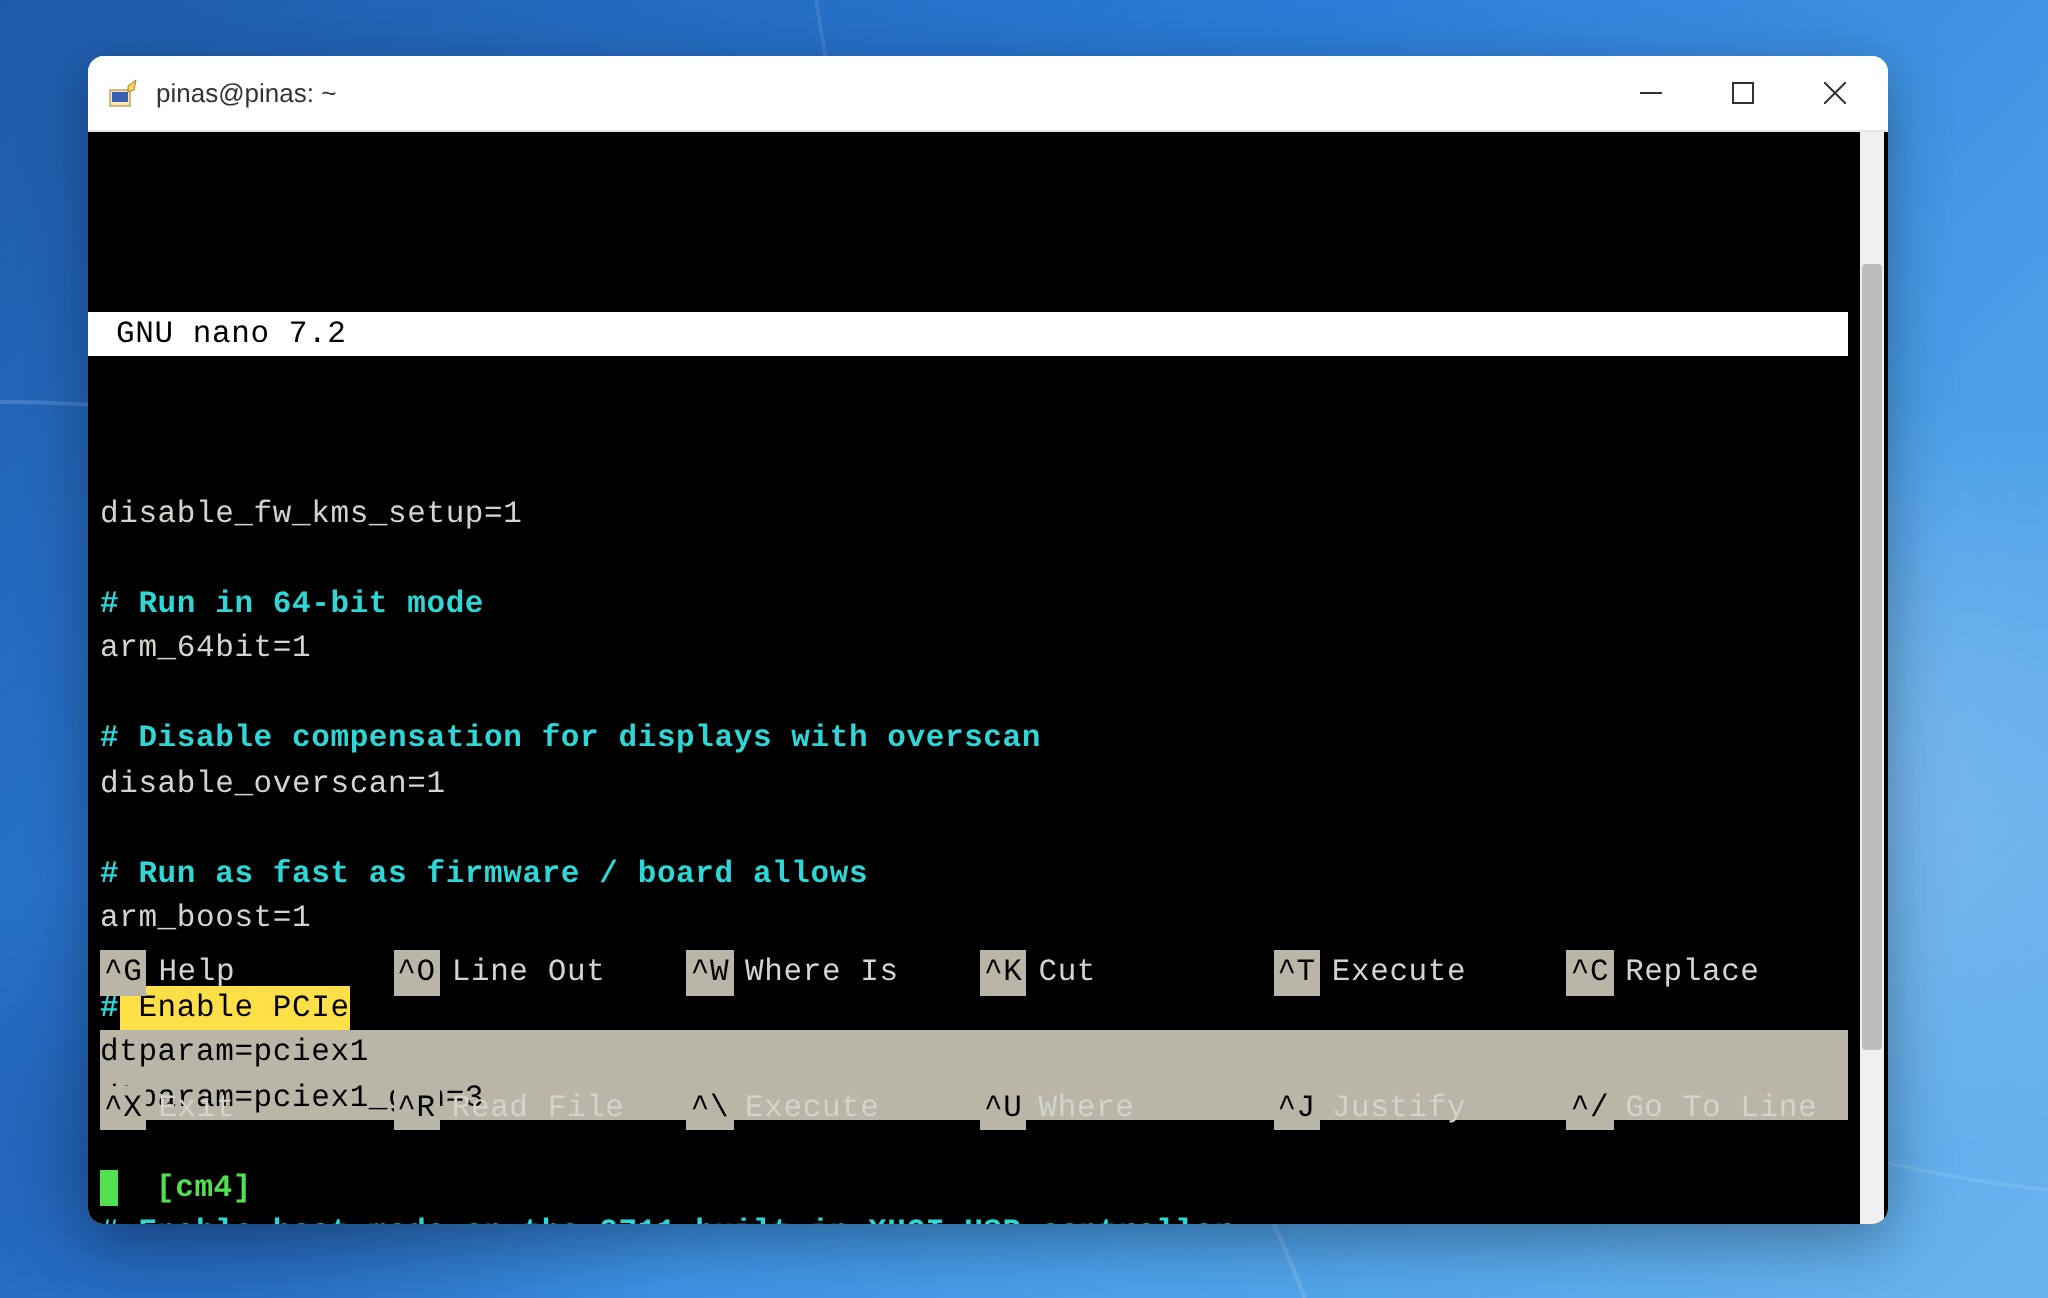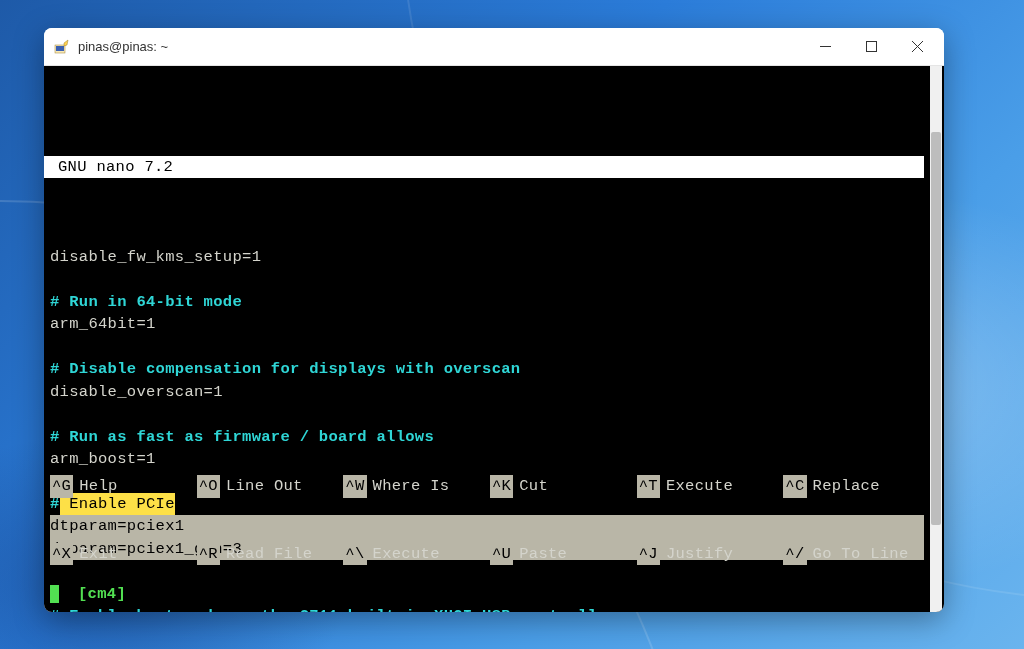--- a/index.html
+++ b/index.html
@@ -227,21 +227,21 @@
         <div class="shortcut"><span class="key">^O</span><span class="lbl">Line Out</span></div>
         <div class="shortcut"><span class="key">^W</span><span class="lbl">Where Is</span></div>
         <div class="shortcut"><span class="key">^K</span><span class="lbl">Cut</span></div>
         <div class="shortcut"><span class="key">^T</span><span class="lbl">Execute</span></div>
         <div class="shortcut"><span class="key">^C</span><span class="lbl">Replace</span></div>
       </div>
       <div class="shortcut-row">
         <div class="shortcut"><span class="key">^X</span><span class="lbl">Exit</span></div>
         <div class="shortcut"><span class="key">^R</span><span class="lbl">Read File</span></div>
         <div class="shortcut"><span class="key">^\</span><span class="lbl">Execute</span></div>
-        <div class="shortcut"><span class="key">^U</span><span class="lbl">Paste</span></div>
+        <div class="shortcut"><span class="key">^U</span><span class="lbl">Where</span></div>
         <div class="shortcut"><span class="key">^J</span><span class="lbl">Justify</span></div>
         <div class="shortcut"><span class="key">^/</span><span class="lbl">Go To Line</span></div>
       </div>
     </div>
 
     <div class="scrollbar">
       <div class="scrollthumb"></div>
     </div>
   </div>
 </div>

